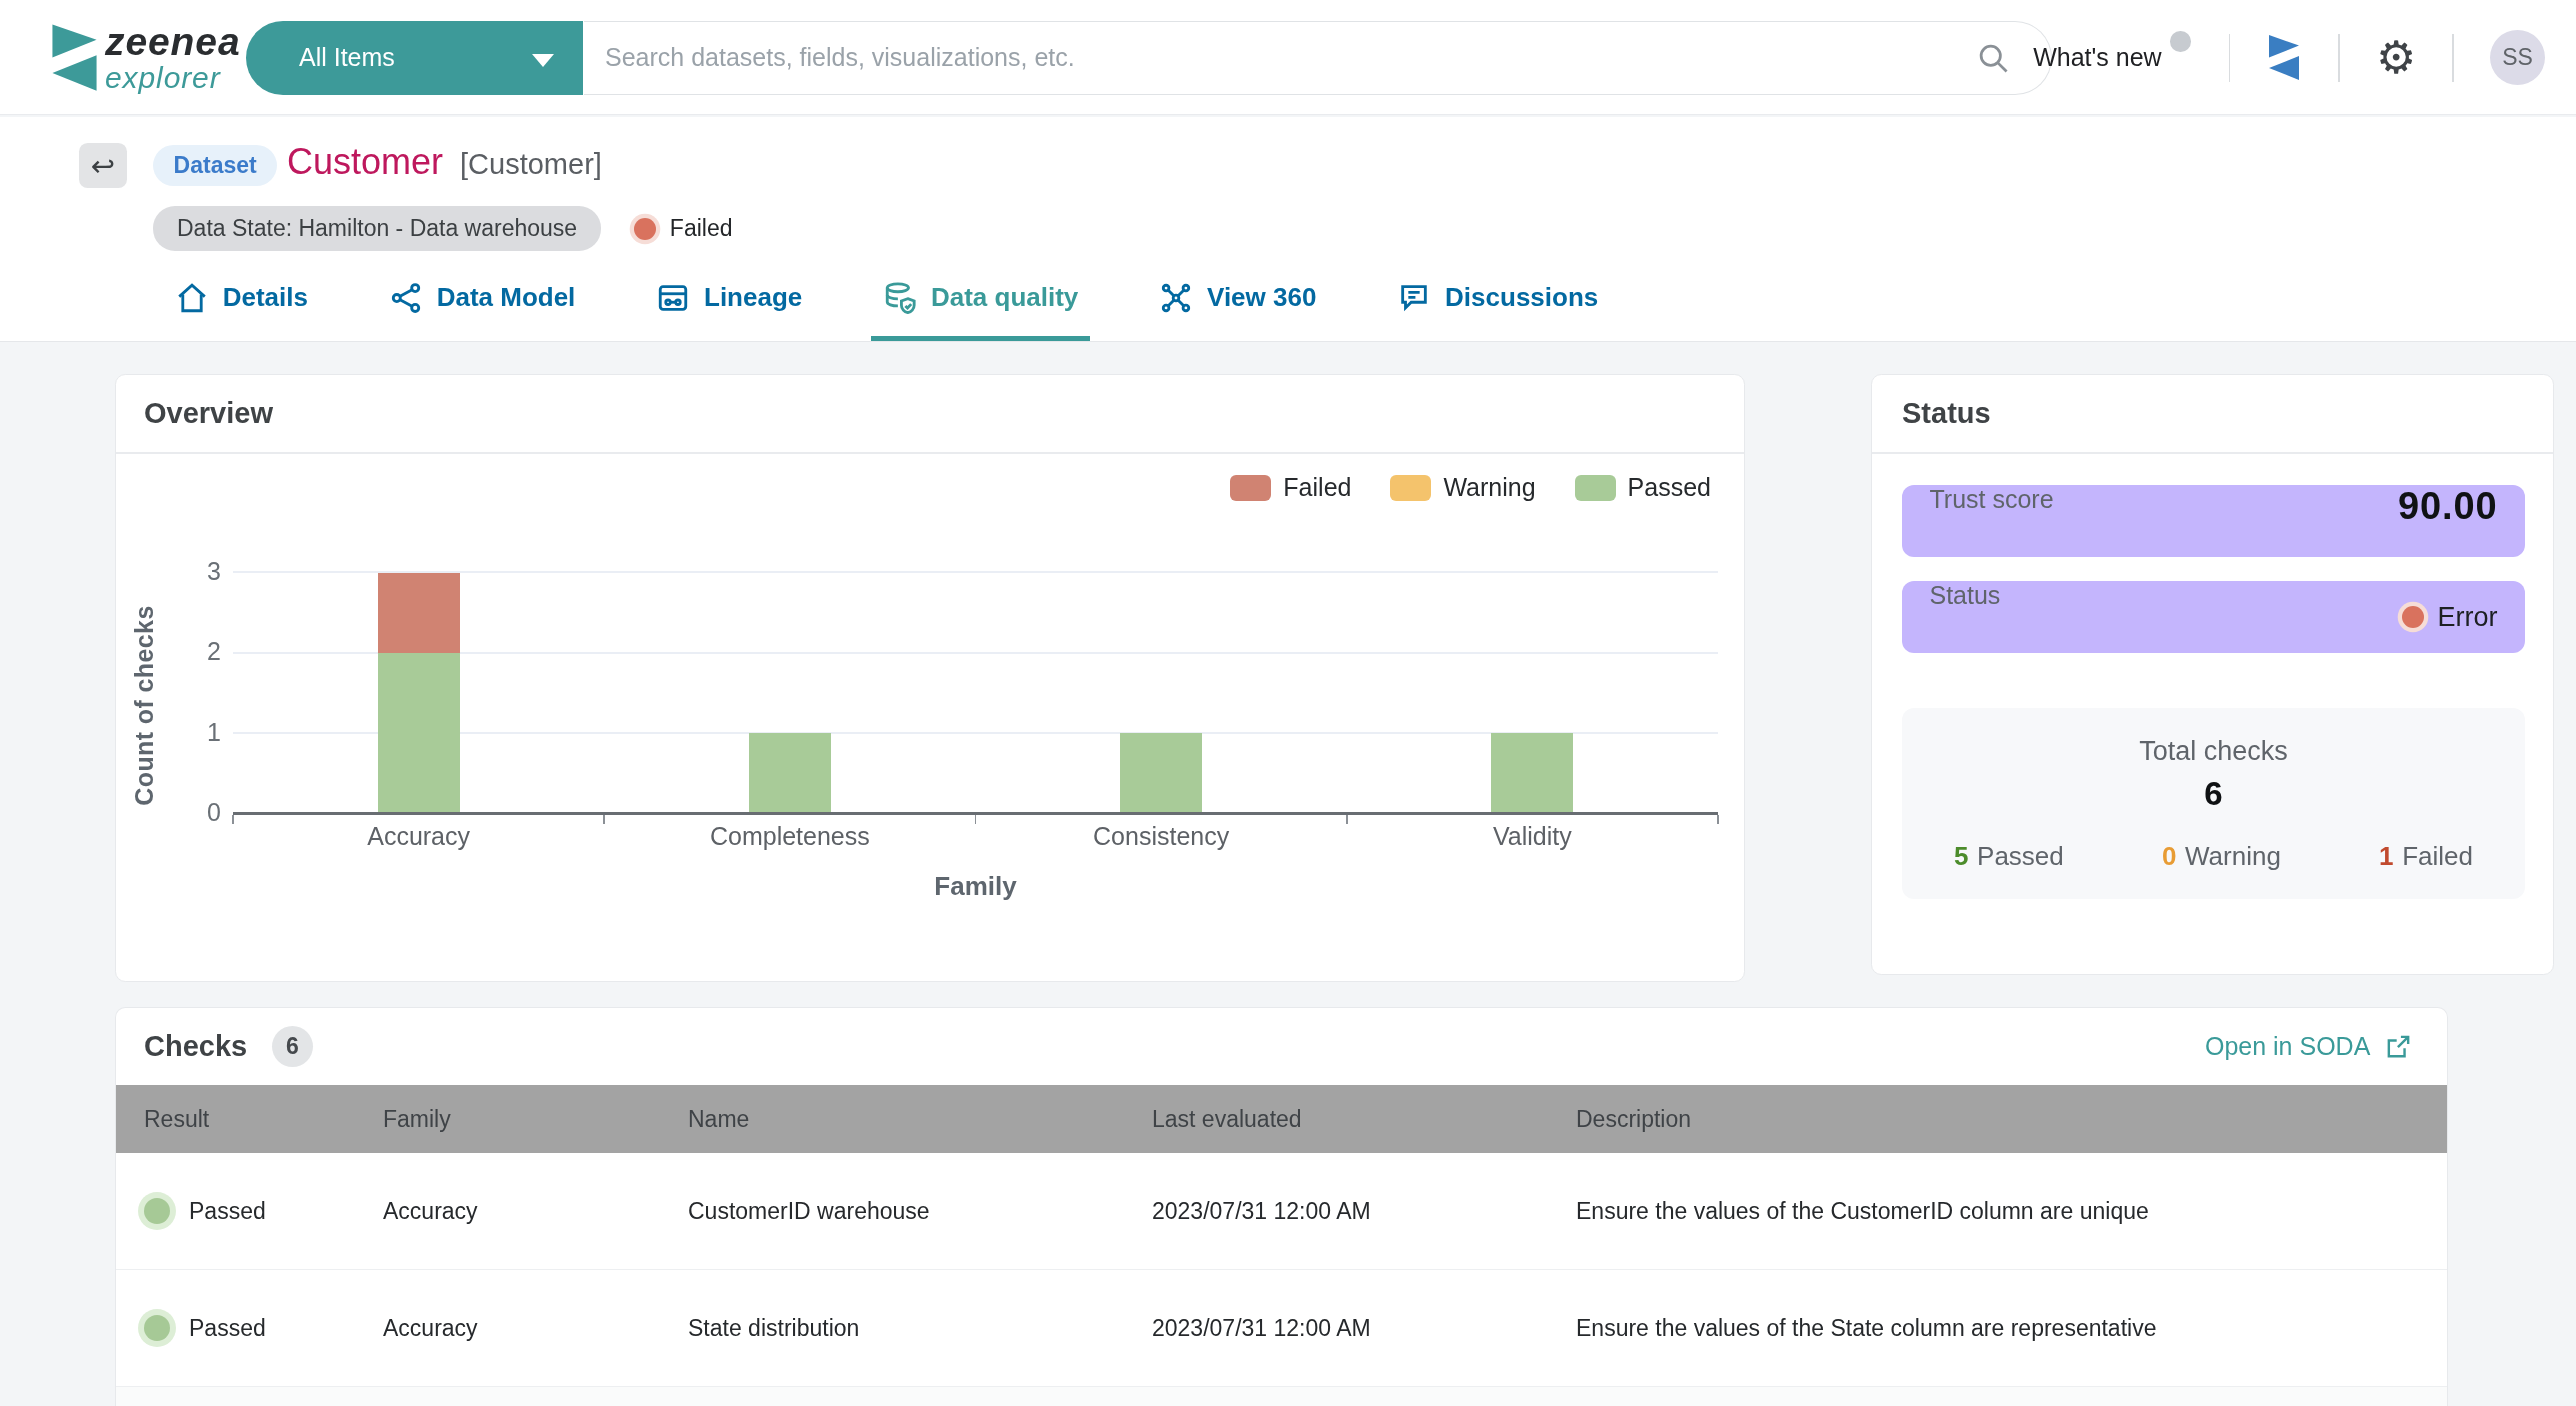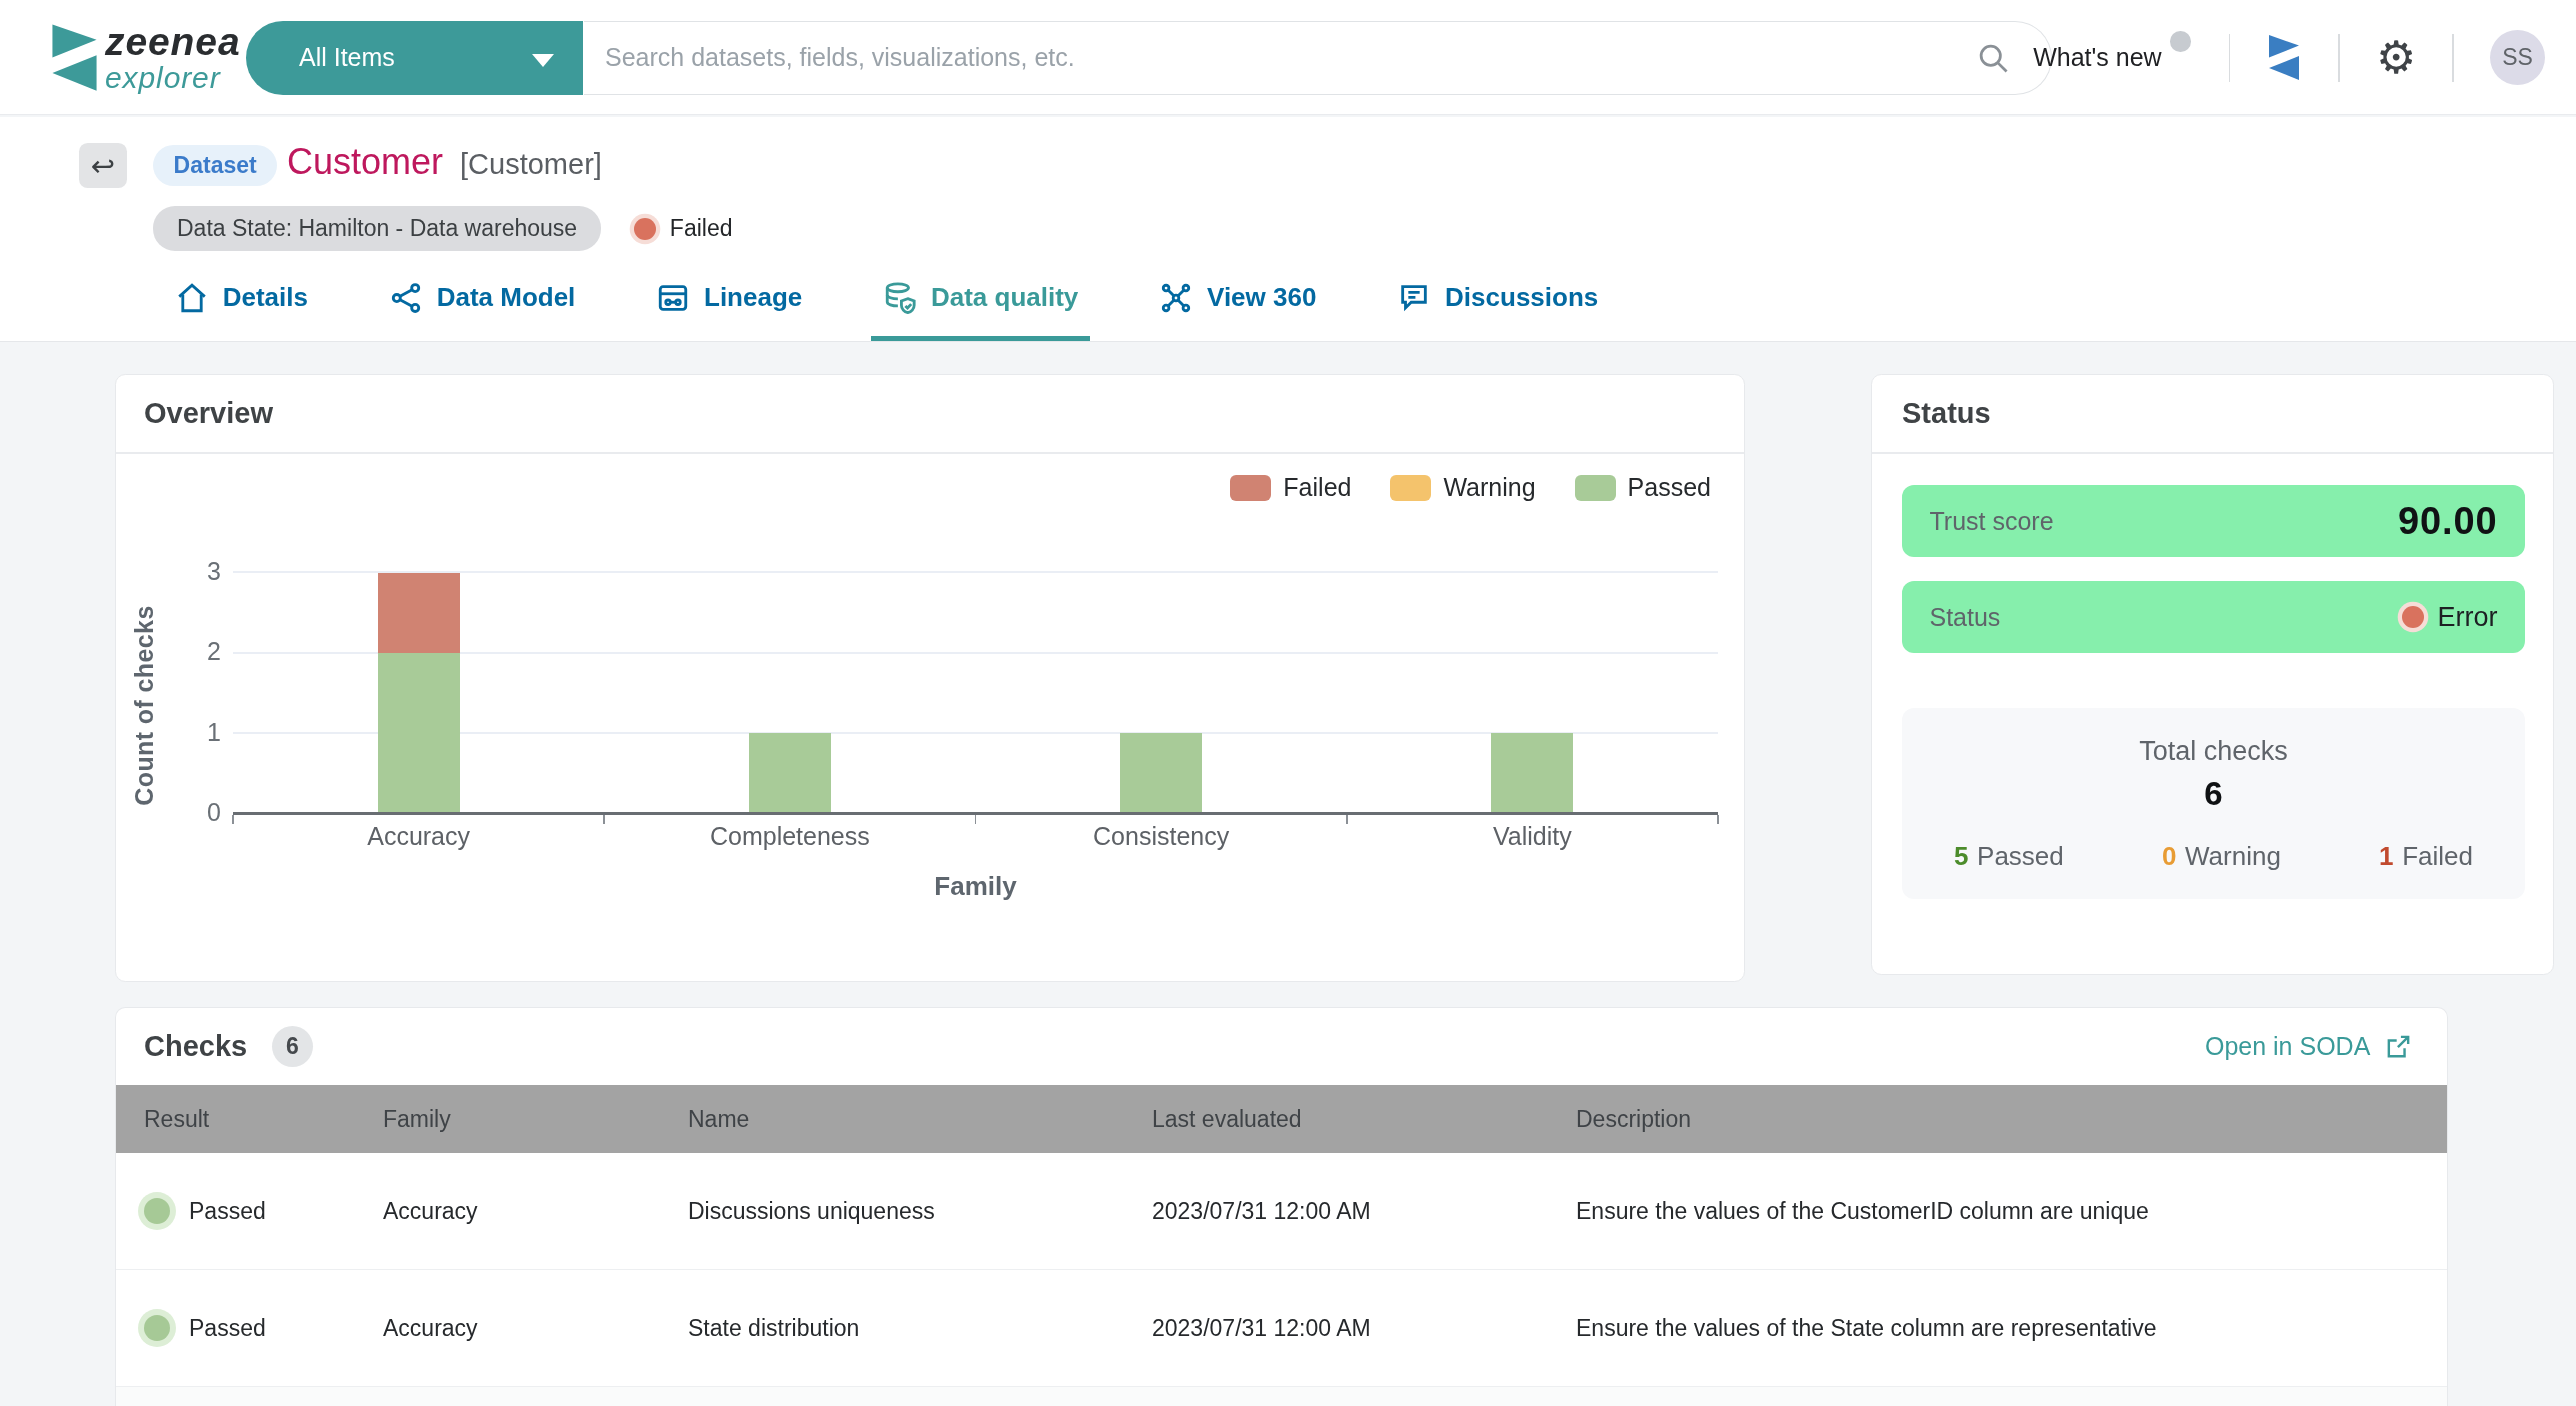--- a/index.html
+++ b/index.html
@@ -69,21 +69,21 @@
   .bars { position:absolute; left:0; right:0; bottom:0; top:0; display:flex; }
   .bar-col { width:25%; display:flex; align-items:flex-end; justify-content:center; }
   .bar-stack { width:82px; display:flex; flex-direction:column-reverse; }
   .x-labels { position:absolute; left:117px; top:447px; width:1485px; display:flex; }
   .xlabel { width:25%; text-align:center; font-size:25px; color:#5d6166; }
   .x-axis-title { position:absolute; left:117px; top:496px; width:1485px; text-align:center; font-size:26px; font-weight:bold; color:#5e666e; }
 
   
   .status-card { left:1871px; top:374px; width:683px; height:601px; }
   .status-card .card-title { position:absolute; left:30px; top:22px; }
-  .kv-row { position:absolute; left:30px; width:623px; height:72px; background:#86efac; border-radius:12px; display:flex; align-items:center; justify-content:space-between; padding:0 27.5px; }
+  .kv-row { position:absolute; left:30px; width:623px; height:72px; background:#c4b5fd; border-radius:12px; display:flex; justify-content:space-between; padding:0 27.5px; }
   .kv-label { font-size:25px; color:#5f646a; }
   .trust-row { top:110px; }
   .trust-value { font-size:38px; font-weight:bold; color:#101214; letter-spacing:0.9px; }
   .statusv-row { top:206px; }
   .status-value-wrap { display:flex; align-items:center; gap:13.7px; }
   .status-value-wrap span { font-size:27px; color:#1d2023; }
   .total-box { position:absolute; left:30px; top:333px; width:623px; height:191px; background:#f7f8fa; border-radius:12px; }
   .total-label { position:absolute; top:27.5px; width:100%; text-align:center; font-size:27px; color:#5f646a; }
   .total-value { position:absolute; top:67px; width:100%; text-align:center; font-size:33px; font-weight:bold; color:#0f1113; }
   .counts-row { position:absolute; bottom:27.5px; left:52px; right:52px; display:flex; justify-content:space-between; }
@@ -355,21 +355,21 @@
         <div>Last evaluated</div>
         <div>Description</div>
       </div>
 
       <div class="t-row t-data">
         <div class="result-cell">
           <span class="dot dot-passed"></span>
           <span>Passed</span>
         </div>
         <div>Accuracy</div>
-        <div>Discussions uniqueness</div>
+        <div>CustomerID warehouse</div>
         <div>2023/07/31 12:00 AM</div>
         <div>Ensure the values of the CustomerID column are unique</div>
       </div>
 
       <div class="t-row t-data">
         <div class="result-cell">
           <span class="dot dot-passed"></span>
           <span>Passed</span>
         </div>
         <div>Accuracy</div>

